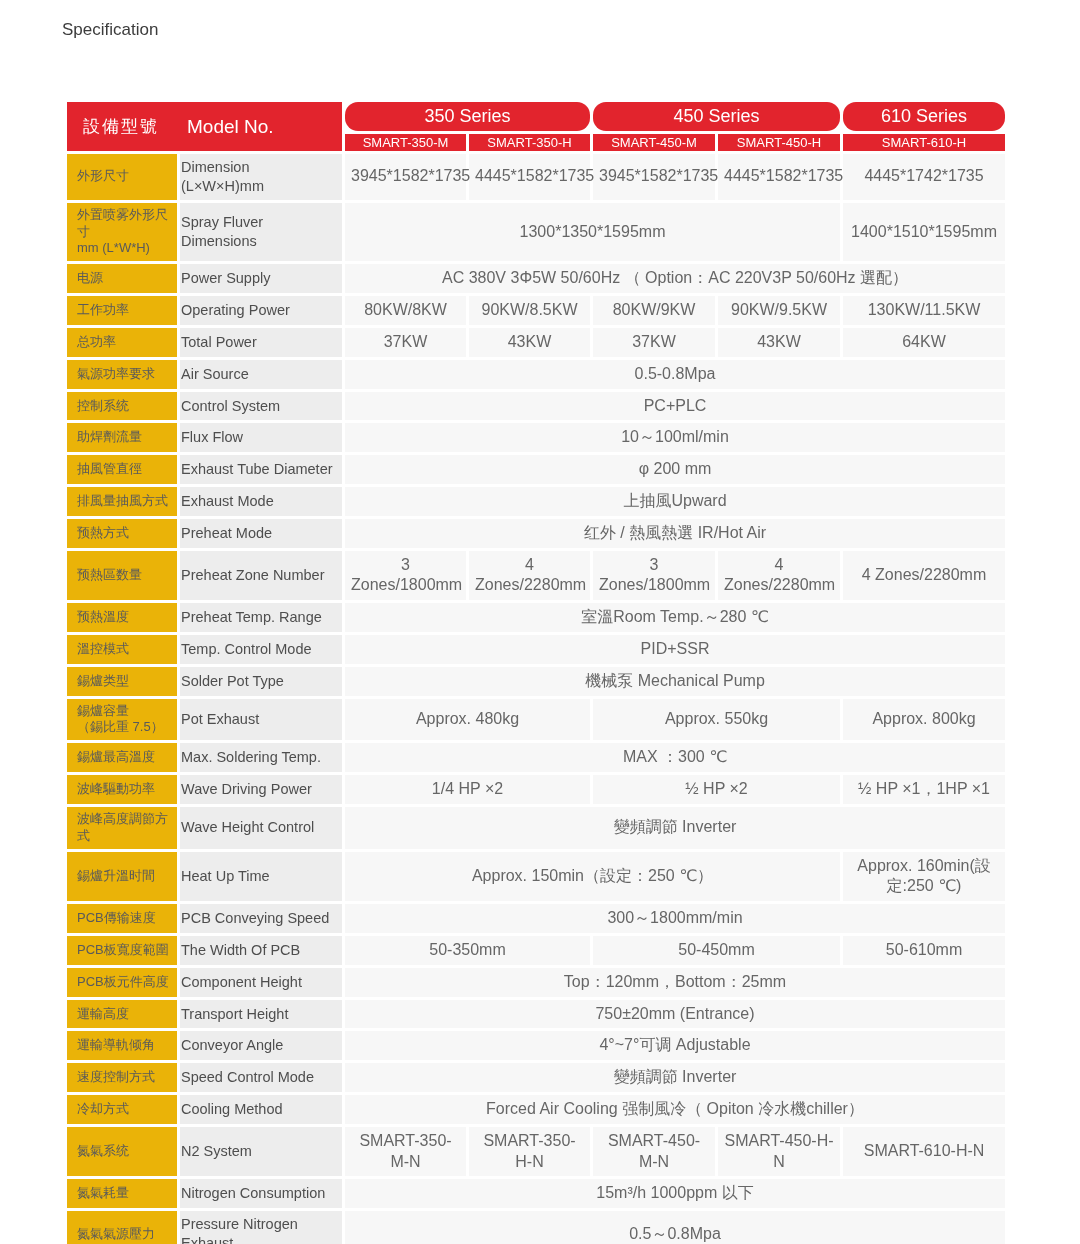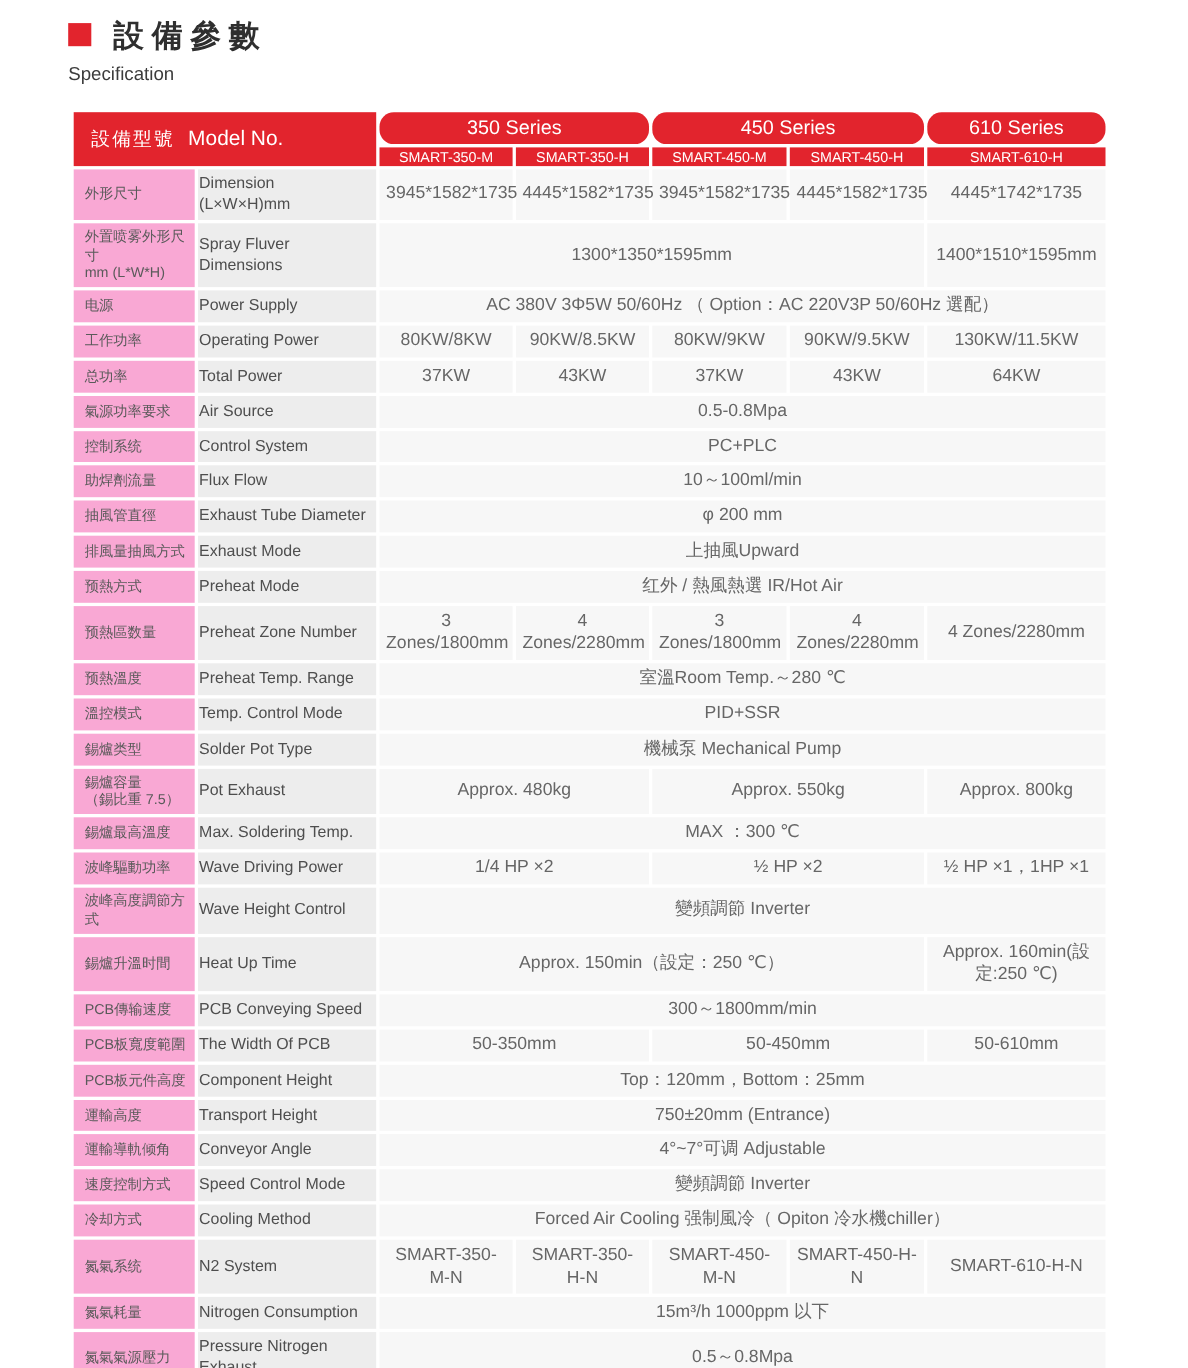--- a/index.html
+++ b/index.html
@@ -13,38 +13,34 @@
   .title-row { display: flex; align-items: flex-start; }
   .red-square { width: 21px; height: 21px; background: #e2242d; margin-top: 7px; }
   .title-zh { font-size: 28px; font-weight: bold; color: #2f2f2f; letter-spacing: 7px; margin-left: 20px; }
   .title-en { font-size: 17px; color: #3c3c3c; margin-top: 6px; }
 
   .spec-table-wrap { position: absolute; left: 64px; top: 99px; width: 944px; }
   table { border-collapse: separate; border-spacing: 3px; table-layout: fixed; width: 944px; }
   th, td { vertical-align: middle; }
   thead th { background: #e2242d; color: #ffffff; font-weight: normal; }
   th.corner { text-align: left; padding-left: 16px; }
-  .corner-inner { display: flex; align-items: center; gap: 12px; }
+  .corner-inner { display: flex; align-items: center; gap: 28px; }
   .corner-zh { font-size: 17px; letter-spacing: 2px; }
   .corner-en { font-size: 19px; }
   th.series { font-size: 18px; height: 29px; border-radius: 13px; }
   th.model { font-size: 13px; height: 17px; }
   tbody td { height: 27px; padding: 4px 6px; line-height: 1.3; }
-  td.lz { background: #f9a8d4; color: #5a5a5a; font-size: 13px; padding-left: 10px; white-space: pre-line; }
+  td.lz { background: #eab308; color: #5a5a5a; font-size: 13px; padding-left: 10px; white-space: pre-line; }
   td.le { background: #ededed; color: #4e4e4e; font-size: 14.5px; padding-left: 1px; white-space: pre-line; }
   td.val { background: #f7f7f7; color: #666; font-size: 16px; text-align: center; }
 </style>
 </head>
 <body>
 
 <div class="title-block">
-  <div class="title-row">
-    <div class="red-square"></div>
-    <div class="title-zh">設備參數</div>
-  </div>
   <div class="title-en">Specification</div>
 </div>
 
 <div class="spec-table-wrap">
   <table>
     <colgroup>
       <col style="width:110px">
         <col style="width:162px">
       <col style="width:121px">
         <col style="width:121px">

